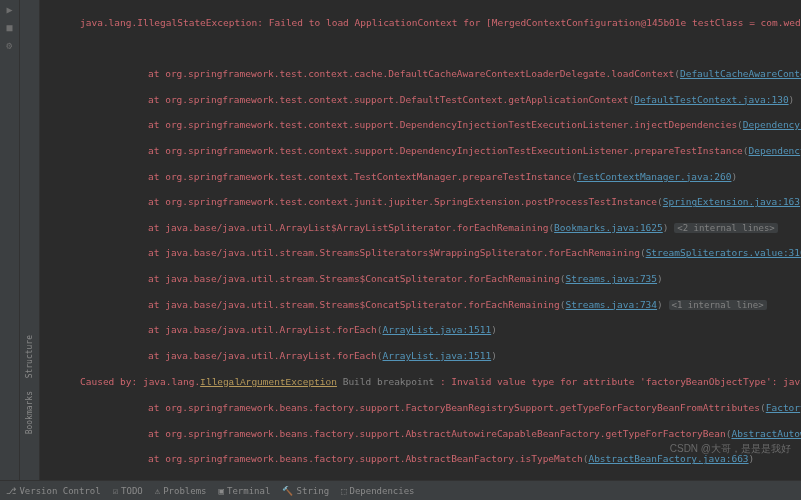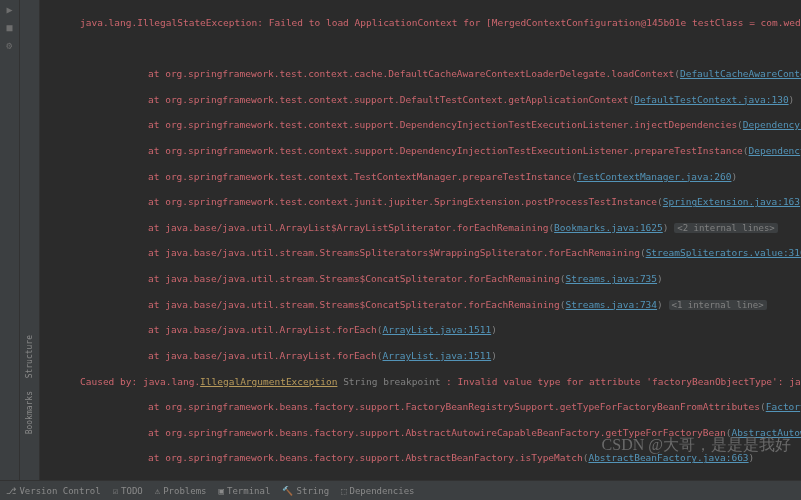--- a/index.html
+++ b/index.html
@@ -73,43 +73,43 @@
       top: 0;
       width: 36px;
       height: 100%;
       background: #2b2b2b;
     }
     .row { display: block; }
     .err { color: #cc666e; }
     .at { color: #cc666e; margin-left: 40px; }
     .link { color: #5394b8; text-decoration: underline; cursor: pointer; }
     .dim { color: #808080; }
-    .warn { color: #b89a5b; text-decoration: underline; cursor:pointer; }
+    .warn { color: #b89a5b; text-decoration: underline; cursor:pointer;font-family:Liberation Mono, monospace; }
     .causedby { color: #cc666e; }
     .indent1 { padding-left: 28px; }
     .statusbar {
       height: 20px;
       background: #3c3f41;
       border-top: 1px solid #323232;
       display: flex;
       align-items: center;
       padding: 0 6px;
       font-size: 9px;
       color: #8a8a8a;
       gap: 12px;
     }
     .statusbar .item { display:flex; align-items:center; gap:3px; cursor:pointer; }
     .statusbar .spacer { flex:1; }
     .watermark {
       position: absolute;
       right: 10px;
       bottom: 24px;
       color: #6a6a6a;
-      font-size: 16px;
-      font-family: Liberation Serif, serif;
+      font-size: 10px;
+      font-family: Liberation Sans, sans-serif;
       pointer-events: none;
     }
     .collapse-badge {
       background: #3c3f41;
       color: #808080;
       padding: 0 3px;
       border-radius: 2px;
       font-size: 9px;
     }
   </style>
@@ -137,21 +137,21 @@
 <span class="row indent1"><span class="at">at org.springframework.test.context.support.DependencyInjectionTestExecutionListener.injectDependencies</span><span class="dim">(</span><span class="link">DependencyInjectionTestExecutionListener.java:142</span></span>
 <span class="row indent1"><span class="at">at org.springframework.test.context.support.DependencyInjectionTestExecutionListener.prepareTestInstance</span><span class="dim">(</span><span class="link">DependencyInjectionTestExecutionListener.java:98</span></span>
 <span class="row indent1"><span class="at">at org.springframework.test.context.TestContextManager.prepareTestInstance</span><span class="dim">(</span><span class="link">TestContextManager.java:260</span><span class="dim">)</span></span>
 <span class="row indent1"><span class="at">at org.springframework.test.context.junit.jupiter.SpringExtension.postProcessTestInstance</span><span class="dim">(</span><span class="link">SpringExtension.java:163</span><span class="dim">) </span><span class="collapse-badge">&lt;2 internal lines&gt;</span></span>
 <span class="row indent1"><span class="at">at java.base/java.util.ArrayList$ArrayListSpliterator.forEachRemaining</span><span class="dim">(</span><span class="link">Bookmarks.java:1625</span><span class="dim">) </span><span class="collapse-badge">&lt;2 internal lines&gt;</span></span>
 <span class="row indent1"><span class="at">at java.base/java.util.stream.StreamsSpliterators$WrappingSpliterator.forEachRemaining</span><span class="dim">(</span><span class="link">StreamSpliterators.value:310</span><span class="dim">)</span></span>
 <span class="row indent1"><span class="at">at java.base/java.util.stream.Streams$ConcatSpliterator.forEachRemaining</span><span class="dim">(</span><span class="link">Streams.java:735</span><span class="dim">)</span></span>
 <span class="row indent1"><span class="at">at java.base/java.util.stream.Streams$ConcatSpliterator.forEachRemaining</span><span class="dim">(</span><span class="link">Streams.java:734</span><span class="dim">) </span><span class="collapse-badge">&lt;1 internal line&gt;</span></span>
 <span class="row indent1"><span class="at">at java.base/java.util.ArrayList.forEach</span><span class="dim">(</span><span class="link">ArrayList.java:1511</span><span class="dim">)</span></span>
 <span class="row indent1"><span class="at">at java.base/java.util.ArrayList.forEach</span><span class="dim">(</span><span class="link">ArrayList.java:1511</span><span class="dim">)</span></span>
-<span class="row"><span class="causedby">Caused by: java.lang.</span><span class="warn">IllegalArgumentException</span> <span class="dim">String breakpoint</span><span class="err"> : Invalid value type for attribute 'factoryBeanObjectType': java.lang.String</span></span>
+<span class="row"><span class="causedby">Caused by: java.lang.</span><span class="warn">IllegalArgumentException</span> <span class="dim">Build breakpoint</span><span class="err"> : Invalid value type for attribute 'factoryBeanObjectType': java.lang.String</span></span>
 <span class="row indent1"><span class="at">at org.springframework.beans.factory.support.FactoryBeanRegistrySupport.getTypeForFactoryBeanFromAttributes</span><span class="dim">(</span><span class="link">FactoryBeanRegistrySupport.java:86</span></span>
 <span class="row indent1"><span class="at">at org.springframework.beans.factory.support.AbstractAutowireCapableBeanFactory.getTypeForFactoryBean</span><span class="dim">(</span><span class="link">AbstractAutowireCapableBeanFactory.java:837</span></span>
 <span class="row indent1"><span class="at">at org.springframework.beans.factory.support.AbstractBeanFactory.isTypeMatch</span><span class="dim">(</span><span class="link">AbstractBeanFactory.java:663</span><span class="dim">)</span></span>
 
 
 
 
 
 
 

